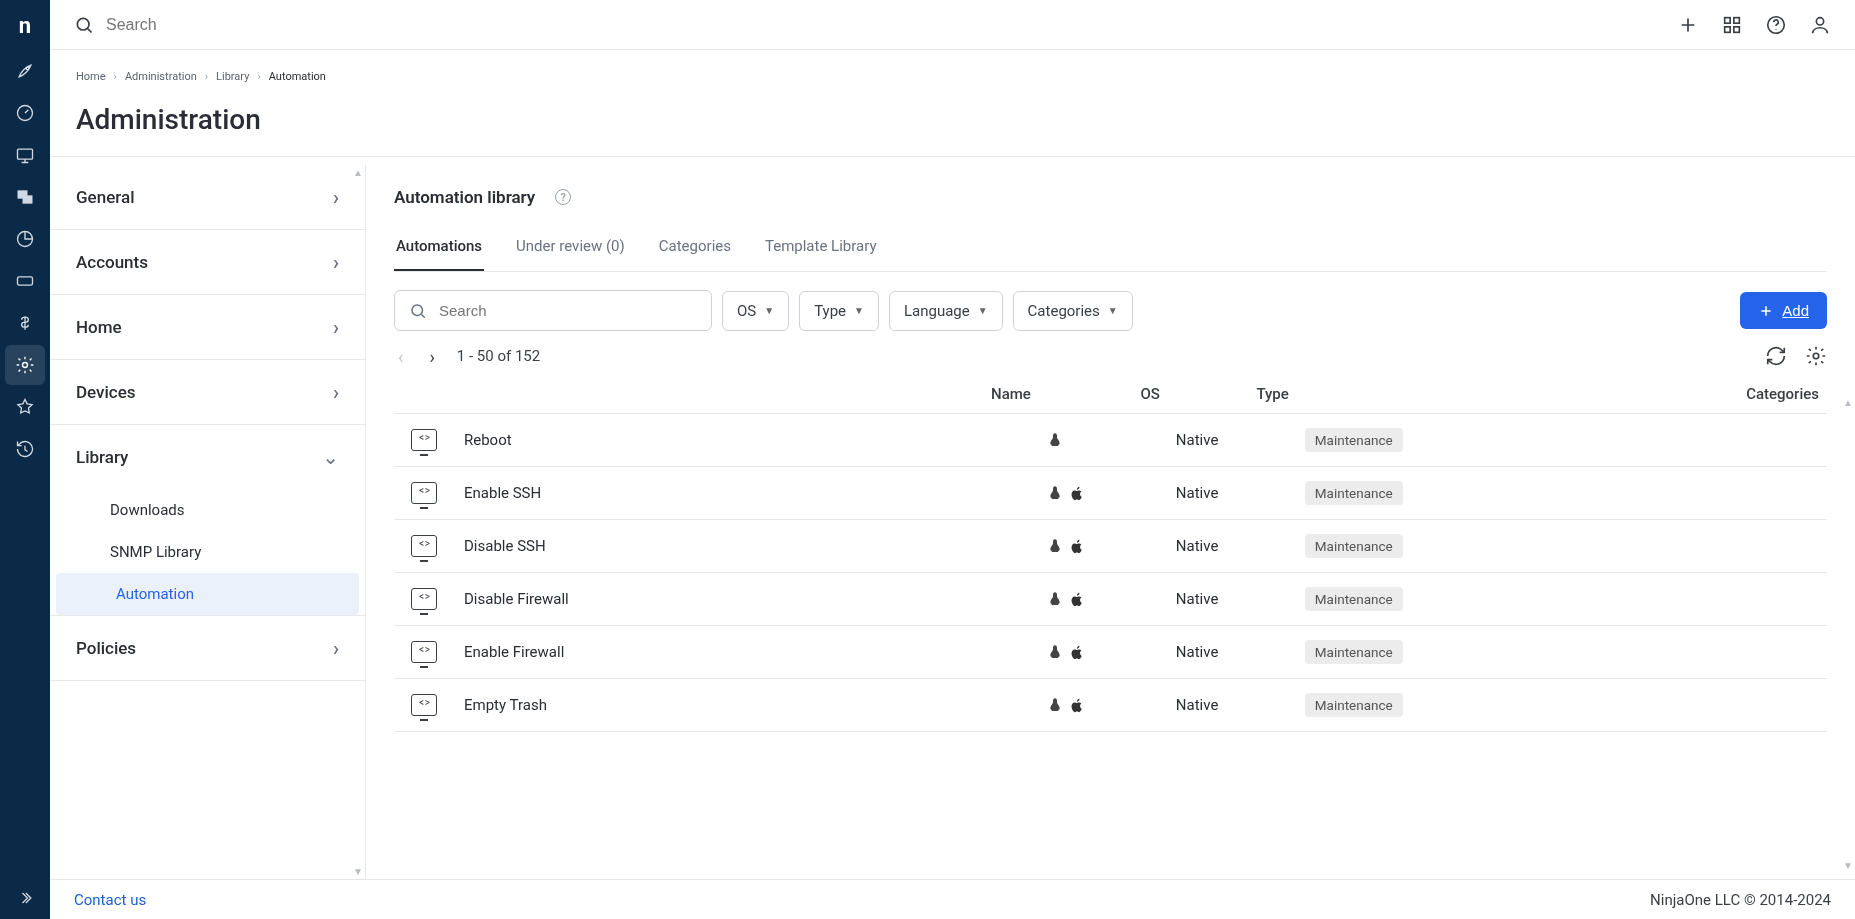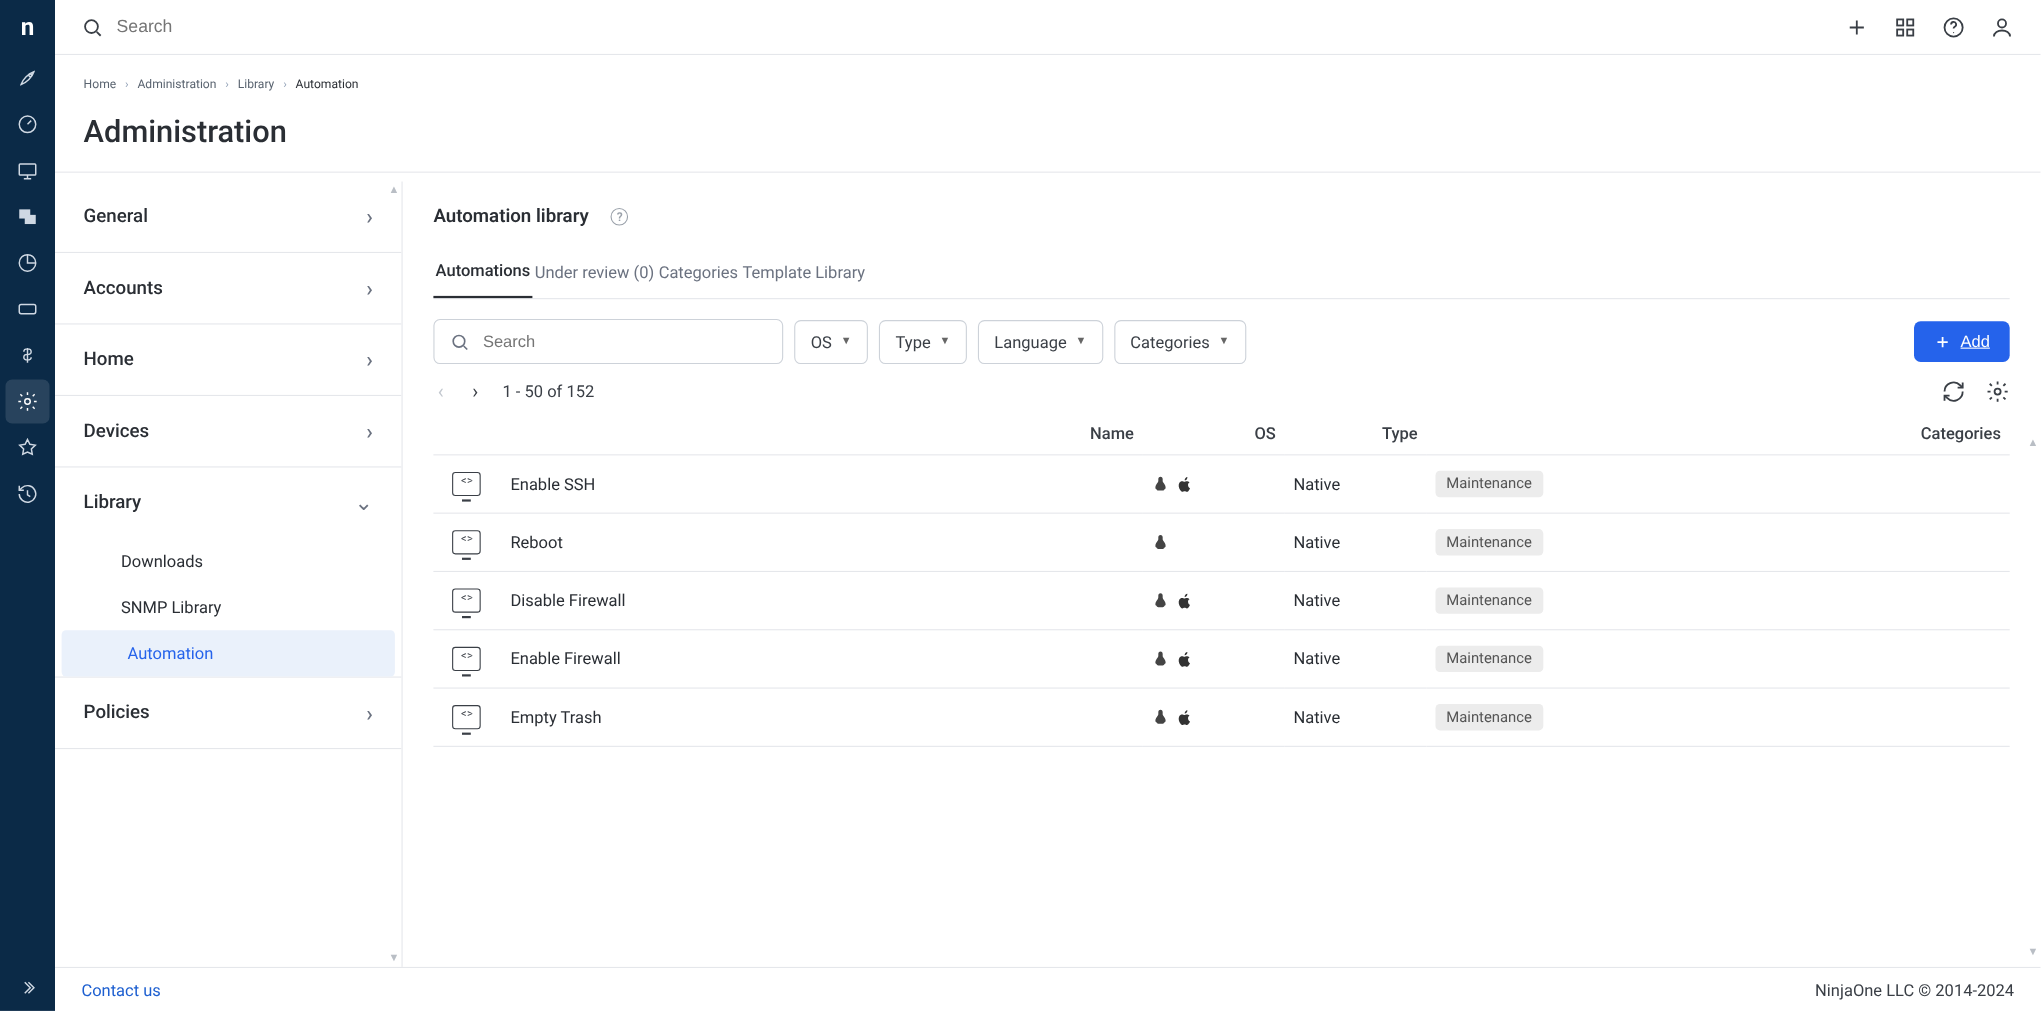--- a/index.html
+++ b/index.html
@@ -104,21 +104,21 @@
     flex:1;padding:22px 28px 0 28px;position:relative;overflow:hidden;
   }
   .section-title{font-size:17px;font-weight:600;display:flex;align-items:center;gap:20px}
   .section-sub{color:var(--muted);margin-top:8px;font-size:15px}
   .help-circle{
     width:16px;height:16px;border:1.2px solid #9aa1aa;border-radius:50%;
     display:inline-flex;align-items:center;justify-content:center;font-size:11px;color:#9aa1aa;
   }
 
   .tabs{
-    display:flex;margin-top:20px;border-bottom:1px solid var(--border);align-items:flex-end;
+    display:flex;gap:30px;margin-top:20px;border-bottom:1px solid var(--border);
   }
   .tab{
     padding:10px 2px 14px 2px;font-size:15px;color:var(--muted);cursor:pointer;
   }
   .tab.active{color:var(--text);border-bottom:2px solid var(--text);font-weight:500}
 
   .filter-row{
     display:flex;align-items:center;gap:10px;margin-top:18px;
   }
   .search-box{
@@ -427,49 +427,71 @@
           <th>Categories</th>
         </tr>
       </thead>
       <tbody id="table-body">
           <tr>
             <td>
               <div class="name-cell">
                 <div class="script-icon-wrap">
                   <div class="script-icon"></div>
                 </div>
-                <span>Enable SSH</span>
+                <span>Reboot</span>
               </div>
             </td>
             <td>
               <div class="os-icons">
                 <svg viewBox="0 0 24 24" width="16" height="16" fill="#444">
                   <path d="M12 2c-2 0-3 1.5-3 3.5 0 1.7.3 2.8-.8 4.5C7 12 5 14 5 17c0 1 .5 2 1.5 2 .3 1 1.3 2 2.5 2h6c1.2 0 2.2-1 2.5-2 1 0 1.5-1 1.5-2 0-3-2-5-3.2-7-1.1-1.7-.8-2.8-.8-4.5C15 3.5 14 2 12 2z"></path>
-                </svg>
-                <svg viewBox="0 0 24 24" width="16" height="16" fill="#333">
-                  <path d="M16.5 13.5c0-2.5 2-3.4 2-3.4-1.1-1.6-2.8-1.8-3.4-1.8-1.4-.1-2.8.8-3.5.8s-1.9-.8-3.1-.8c-1.6 0-3.1.9-3.9 2.4-1.7 2.9-.4 7.2 1.2 9.6.8 1.1 1.7 2.4 3 2.4 1.2 0 1.7-.8 3.1-.8s1.9.8 3.1.8c1.3 0 2.1-1.2 2.9-2.3.9-1.3 1.3-2.6 1.3-2.7-.1 0-2.7-1-2.7-4.2zM14.7 5.7c.7-.8 1.1-1.9 1-3.1-1 .1-2.1.7-2.8 1.5-.6.7-1.1 1.8-1 2.9 1.1.1 2.2-.5 2.8-1.3z"></path>
                 </svg>
               </div>
             </td>
             <td>Native</td>
             <td><span class="chip">Maintenance</span></td>
           </tr>
           <tr>
             <td>
               <div class="name-cell">
                 <div class="script-icon-wrap">
                   <div class="script-icon"></div>
                 </div>
-                <span>Reboot</span>
+                <span>Enable SSH</span>
               </div>
             </td>
             <td>
               <div class="os-icons">
                 <svg viewBox="0 0 24 24" width="16" height="16" fill="#444">
                   <path d="M12 2c-2 0-3 1.5-3 3.5 0 1.7.3 2.8-.8 4.5C7 12 5 14 5 17c0 1 .5 2 1.5 2 .3 1 1.3 2 2.5 2h6c1.2 0 2.2-1 2.5-2 1 0 1.5-1 1.5-2 0-3-2-5-3.2-7-1.1-1.7-.8-2.8-.8-4.5C15 3.5 14 2 12 2z"></path>
+                </svg>
+                <svg viewBox="0 0 24 24" width="16" height="16" fill="#333">
+                  <path d="M16.5 13.5c0-2.5 2-3.4 2-3.4-1.1-1.6-2.8-1.8-3.4-1.8-1.4-.1-2.8.8-3.5.8s-1.9-.8-3.1-.8c-1.6 0-3.1.9-3.9 2.4-1.7 2.9-.4 7.2 1.2 9.6.8 1.1 1.7 2.4 3 2.4 1.2 0 1.7-.8 3.1-.8s1.9.8 3.1.8c1.3 0 2.1-1.2 2.9-2.3.9-1.3 1.3-2.6 1.3-2.7-.1 0-2.7-1-2.7-4.2zM14.7 5.7c.7-.8 1.1-1.9 1-3.1-1 .1-2.1.7-2.8 1.5-.6.7-1.1 1.8-1 2.9 1.1.1 2.2-.5 2.8-1.3z"></path>
+                </svg>
+              </div>
+            </td>
+            <td>Native</td>
+            <td><span class="chip">Maintenance</span></td>
+          </tr>
+          <tr>
+            <td>
+              <div class="name-cell">
+                <div class="script-icon-wrap">
+                  <div class="script-icon"></div>
+                </div>
+                <span>Disable SSH</span>
+              </div>
+            </td>
+            <td>
+              <div class="os-icons">
+                <svg viewBox="0 0 24 24" width="16" height="16" fill="#444">
+                  <path d="M12 2c-2 0-3 1.5-3 3.5 0 1.7.3 2.8-.8 4.5C7 12 5 14 5 17c0 1 .5 2 1.5 2 .3 1 1.3 2 2.5 2h6c1.2 0 2.2-1 2.5-2 1 0 1.5-1 1.5-2 0-3-2-5-3.2-7-1.1-1.7-.8-2.8-.8-4.5C15 3.5 14 2 12 2z"></path>
+                </svg>
+                <svg viewBox="0 0 24 24" width="16" height="16" fill="#333">
+                  <path d="M16.5 13.5c0-2.5 2-3.4 2-3.4-1.1-1.6-2.8-1.8-3.4-1.8-1.4-.1-2.8.8-3.5.8s-1.9-.8-3.1-.8c-1.6 0-3.1.9-3.9 2.4-1.7 2.9-.4 7.2 1.2 9.6.8 1.1 1.7 2.4 3 2.4 1.2 0 1.7-.8 3.1-.8s1.9.8 3.1.8c1.3 0 2.1-1.2 2.9-2.3.9-1.3 1.3-2.6 1.3-2.7-.1 0-2.7-1-2.7-4.2zM14.7 5.7c.7-.8 1.1-1.9 1-3.1-1 .1-2.1.7-2.8 1.5-.6.7-1.1 1.8-1 2.9 1.1.1 2.2-.5 2.8-1.3z"></path>
                 </svg>
               </div>
             </td>
             <td>Native</td>
             <td><span class="chip">Maintenance</span></td>
           </tr>
           <tr>
             <td>
               <div class="name-cell">
                 <div class="script-icon-wrap">

